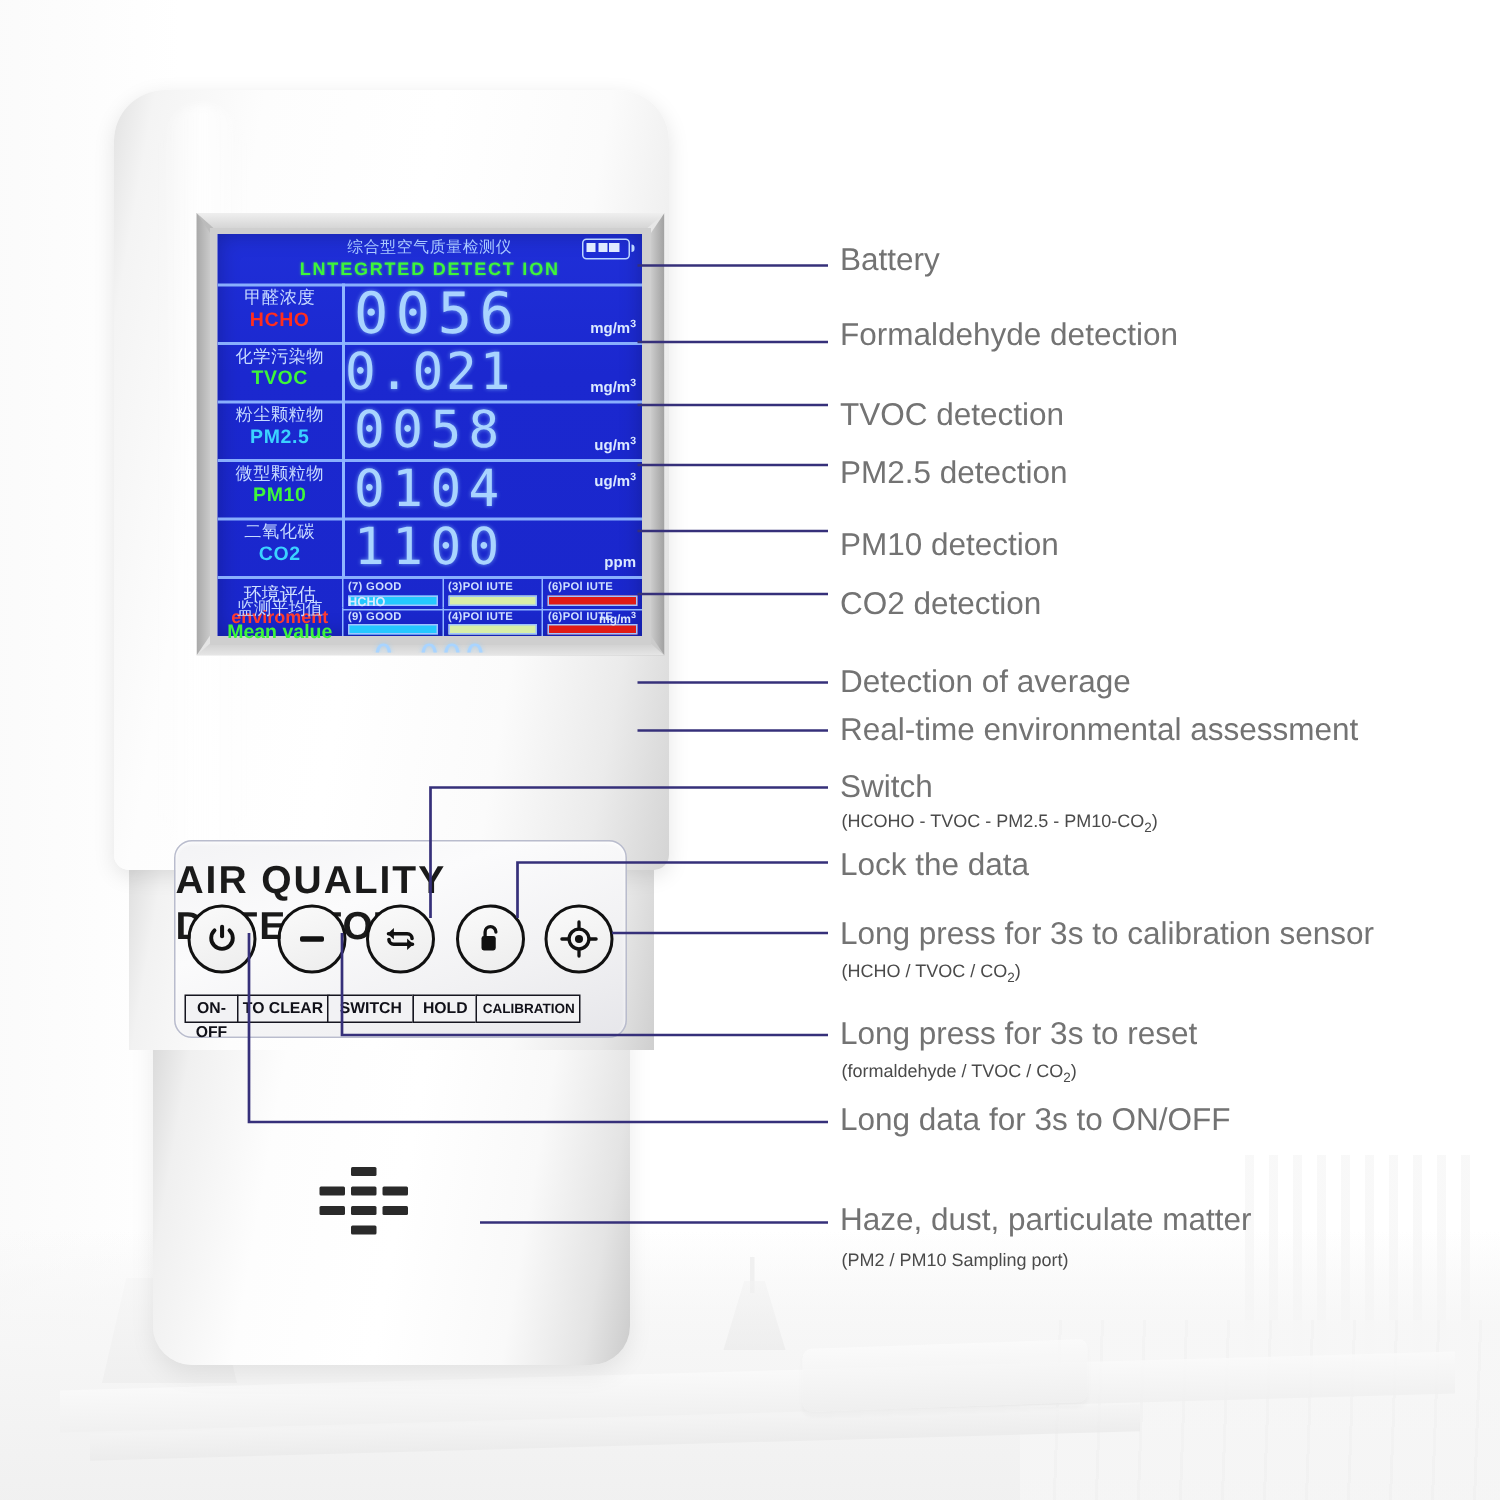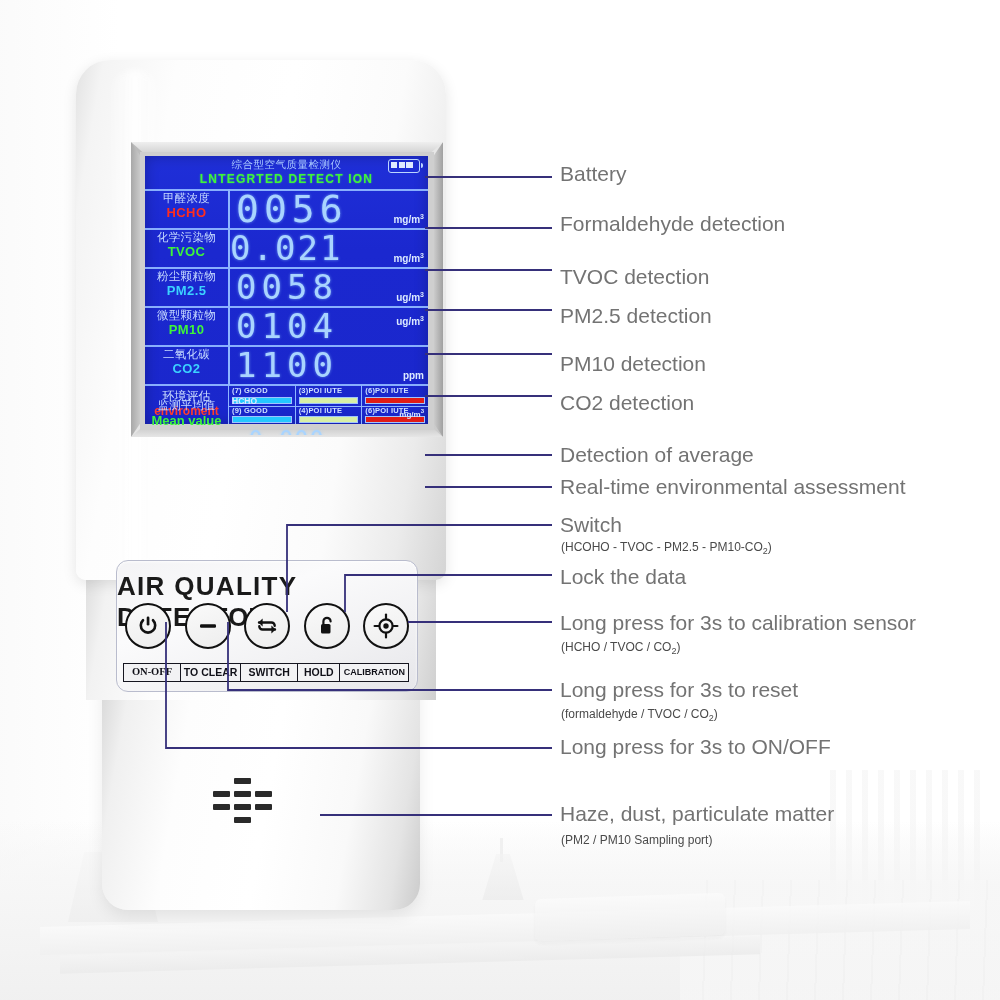--- a/index.html
+++ b/index.html
@@ -150,21 +150,21 @@
   .btns{position:absolute;left:8px;top:42px;width:284px;display:flex;justify-content:space-between;}
   .btn{width:42px;height:42px;border-radius:50%;border:2.2px solid #111;
     background:linear-gradient(160deg,#fafafa,#ededed);
     display:flex;align-items:center;justify-content:center;position:relative;}
   .btn svg{display:block;}
   .caps{position:absolute;left:6px;top:102px;width:288px;display:flex;}
   .cap{border:1.4px solid #15151f;box-sizing:border-box;height:19px;line-height:16px;
     text-align:center;font-size:10.5px;font-weight:bold;color:#101018;
     background:#f2f2f4;margin-left:-1.4px;}
   .cap:first-child{margin-left:0;}
-  .cap.c1{width:58px;font-family:Liberation Serif, serif;}
+  .cap.c1{width:36px;}
   .cap.c2{width:62px;}
   .cap.c3{width:58px;}
   .cap.c4{width:44px;}
   .cap.c5{width:70px;font-size:9px;}
 
   
   .grille{position:absolute;left:145px;top:718px;width:60px;height:60px;}
   .grille span{position:absolute;width:17px;height:6px;background:#2a2a2a;border-radius:1px;
     box-shadow:0 1px 0 rgba(255,255,255,.8);}
 
@@ -458,17 +458,17 @@
   <div class="lbl-sub" style="left:561px;top:540px;"><span>(HCOHO - TVOC - PM2.5 - PM10-CO<sub>2</sub>)</span></div>
 
   <div class="lbl-main" style="left:560px;top:565px;">Lock the data</div>
 
   <div class="lbl-main" style="left:560px;top:611px;">Long press for 3s to calibration sensor</div>
   <div class="lbl-sub" style="left:561px;top:640px;"><span>(HCHO / TVOC / CO<sub>2</sub>)</span></div>
 
   <div class="lbl-main" style="left:560px;top:678px;">Long press for 3s to reset</div>
   <div class="lbl-sub" style="left:561px;top:707px;"><span>(formaldehyde / TVOC / CO<sub>2</sub>)</span></div>
 
-  <div class="lbl-main" style="left:560px;top:735px;">Long press for 3s to ON/OFF</div>
+  <div class="lbl-main" style="left:560px;top:735px;">Long data for 3s to ON/OFF</div>
 
   <div class="lbl-main" style="left:560px;top:802px;">Haze, dust, particulate matter</div>
   <div class="lbl-sub" style="left:561px;top:833px;"><span>(PM2 / PM10 Sampling port)</span></div>
 </div>
 
 </body></html>

